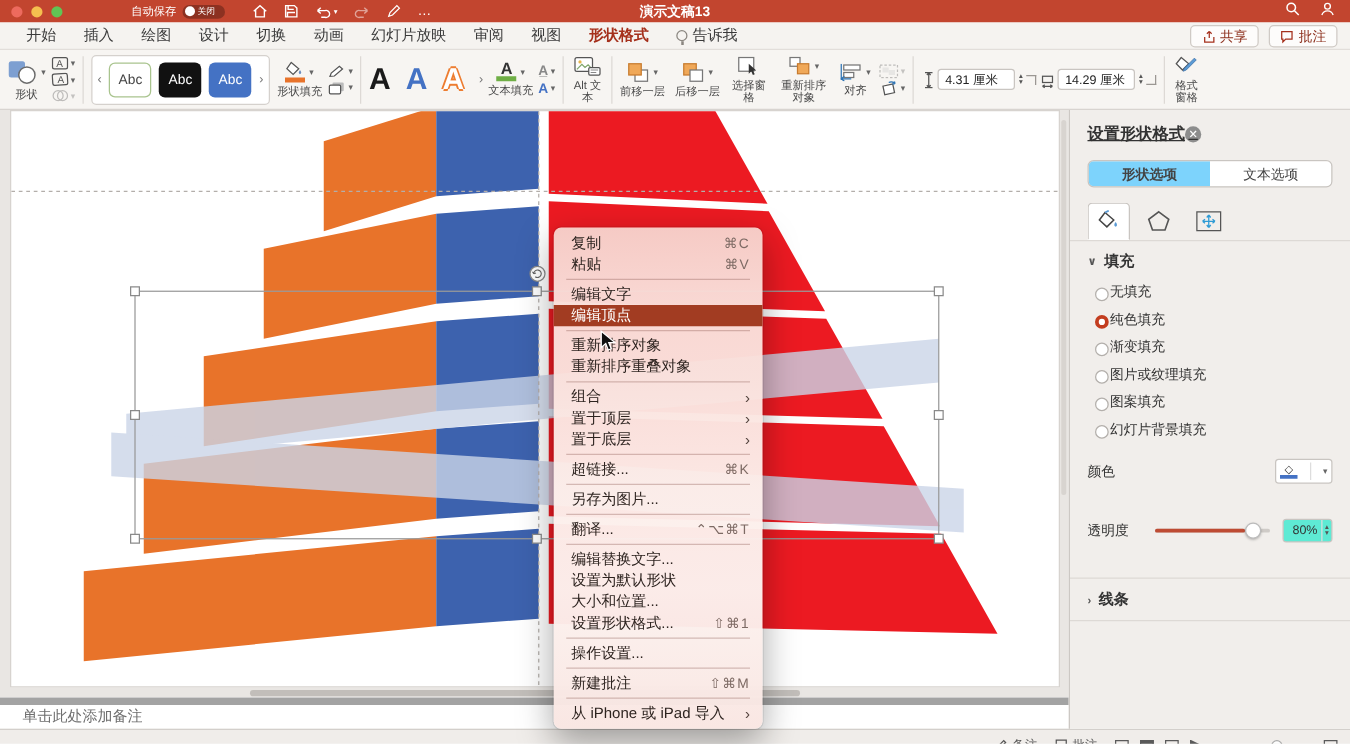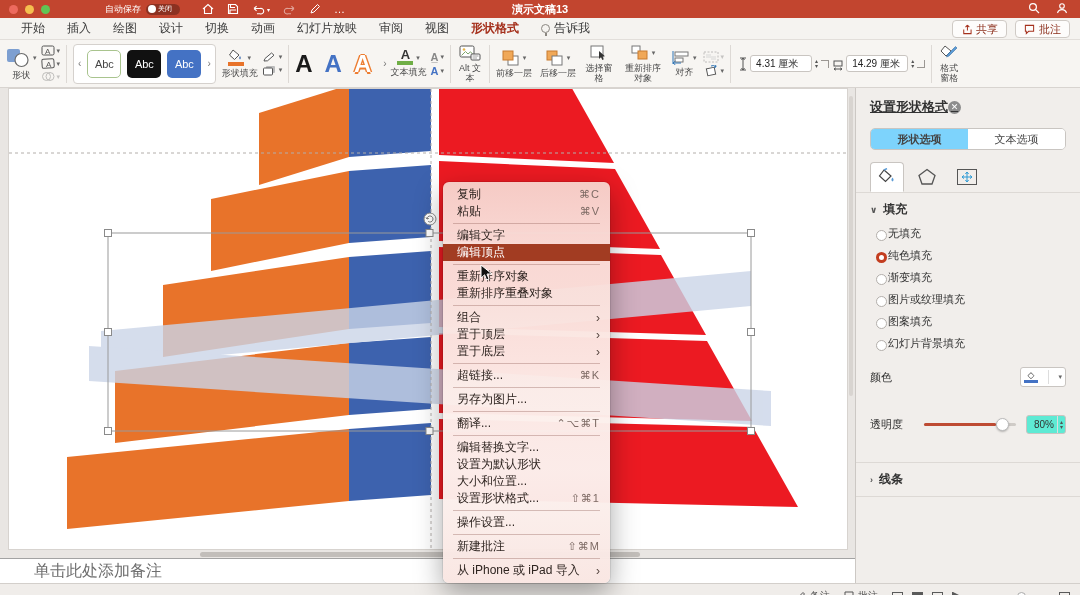--- a/index.html
+++ b/index.html
@@ -64,21 +64,21 @@
   .stepper{display:flex;flex-direction:column;justify-content:center;line-height:5px;font-size:6px;color:#555;}
   .asp{width:8px;height:8px;border:1px solid #9b9793;flex:none;}
   .asp.tl{border-left:none;border-bottom:none;} .asp.bl{border-left:none;border-top:none;}
   
   .canvas{position:absolute;left:0;top:88px;width:855px;height:470px;background:#E9E6E3;}
   .slide{position:absolute;left:8px;top:0;width:840px;height:462px;background:#fff;border:1px solid #d7d3cf;}
   .slide svg{position:absolute;left:0;top:0;}
   .hscroll{position:absolute;left:200px;top:464px;width:440px;height:5px;border-radius:3px;background:#c2beba;}
   .vscroll{position:absolute;left:849px;top:8px;width:4px;height:300px;border-radius:2px;background:#d8d4d0;}
   .notes{position:absolute;left:0;top:558px;width:855px;height:25px;background:#fff;
-    border-top:1px solid #a3a3a3;display:flex;align-items:center;padding-left:34px;font-size:16px;color:#6e6e6e;}
+    border-top:6px solid #a3a3a3;display:flex;align-items:center;padding-left:18px;font-size:12px;color:#6e6e6e;}
   
   .statusbar{position:absolute;left:0;top:583px;width:1080px;height:12px;background:#F0EDEA;
     border-top:1px solid #D3CFCB;overflow:hidden;}
   .sb-inner{position:absolute;right:10px;top:2px;display:flex;align-items:center;gap:14px;font-size:10px;color:#555;height:20px;}
   .sb-item{display:flex;align-items:center;gap:4px;}
   .vicon{width:11px;height:9px;border:1.5px solid #5a5a5a;}
   .vicon.solid{background:#5a5a5a;}
   .sb-slider{width:70px;height:3px;background:#c6c2be;border-radius:2px;position:relative;}
   .sb-slider i{position:absolute;left:60%;top:-3px;width:9px;height:9px;border-radius:50%;background:#fdfdfd;border:1px solid #aaa;}
   

